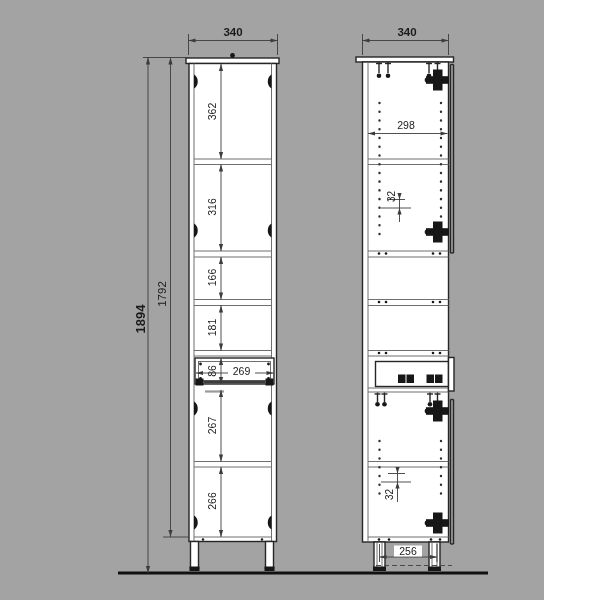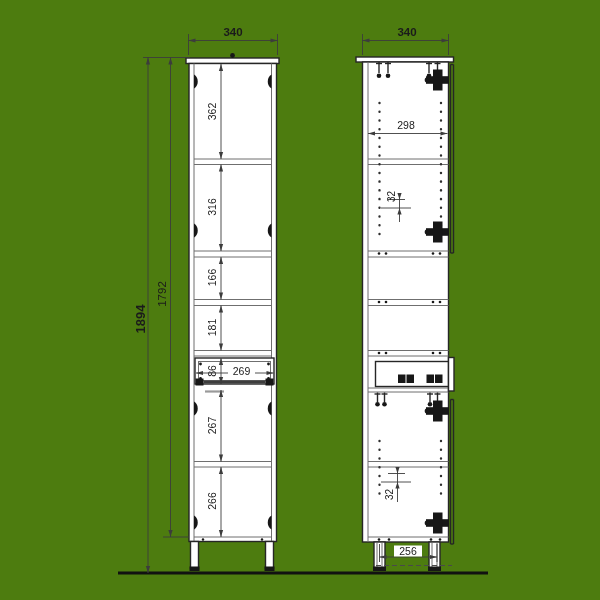--- a/index.html
+++ b/index.html
@@ -1,16 +1,16 @@
 <!DOCTYPE html>
 <html><head>
 <meta charset="utf-8">
 <style>
   html,body{margin:0;padding:0;background:#ffffff;}
-  #stage{position:relative;width:600px;height:600px;background:#4d7c0f;overflow:hidden;}
+  #stage{position:relative;width:544px;height:600px;background:#a3a3a3;overflow:hidden;}
   svg{position:absolute;left:0;top:0;}
   .ln   {stroke:#262626;stroke-width:1.4;fill:none;}
   .lnf  {stroke:#262626;stroke-width:1.4;fill:#ffffff;}
   .lt   {stroke:#6f6f6f;stroke-width:1;fill:none;}
   .dm   {stroke:#3c3c3c;stroke-width:0.9;fill:none;}
   .ar   {fill:#3c3c3c;stroke:none;}
   .blk  {fill:#171717;stroke:none;}
   .holes{stroke:#2e2e2e;stroke-width:2.4;stroke-linecap:round;stroke-dasharray:0.1 8.63;fill:none;}
   .dash {stroke:#4a4a4a;stroke-width:1;stroke-dasharray:5 3;fill:none;}
   .gnd  {stroke:#111111;stroke-width:3;fill:none;}

